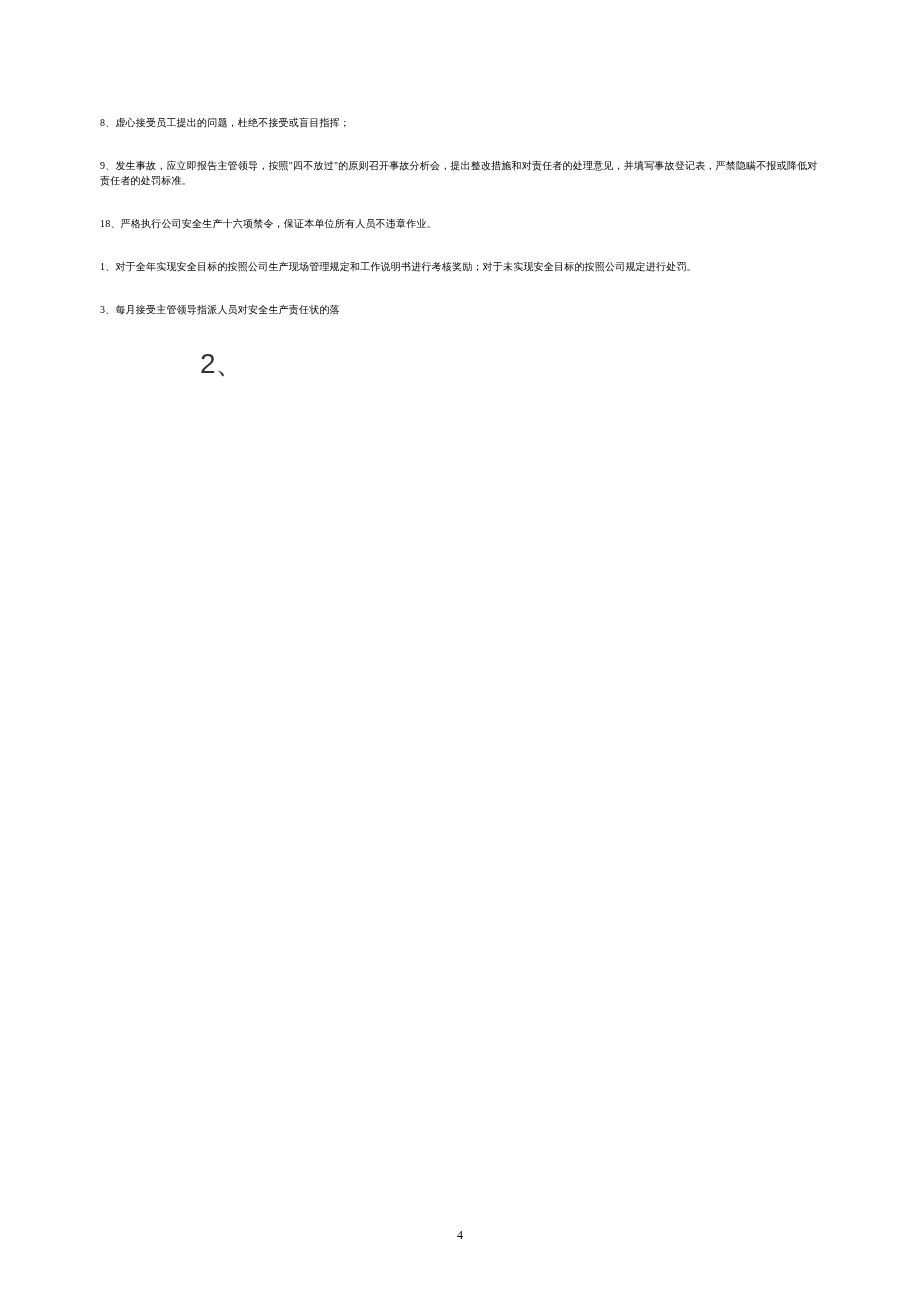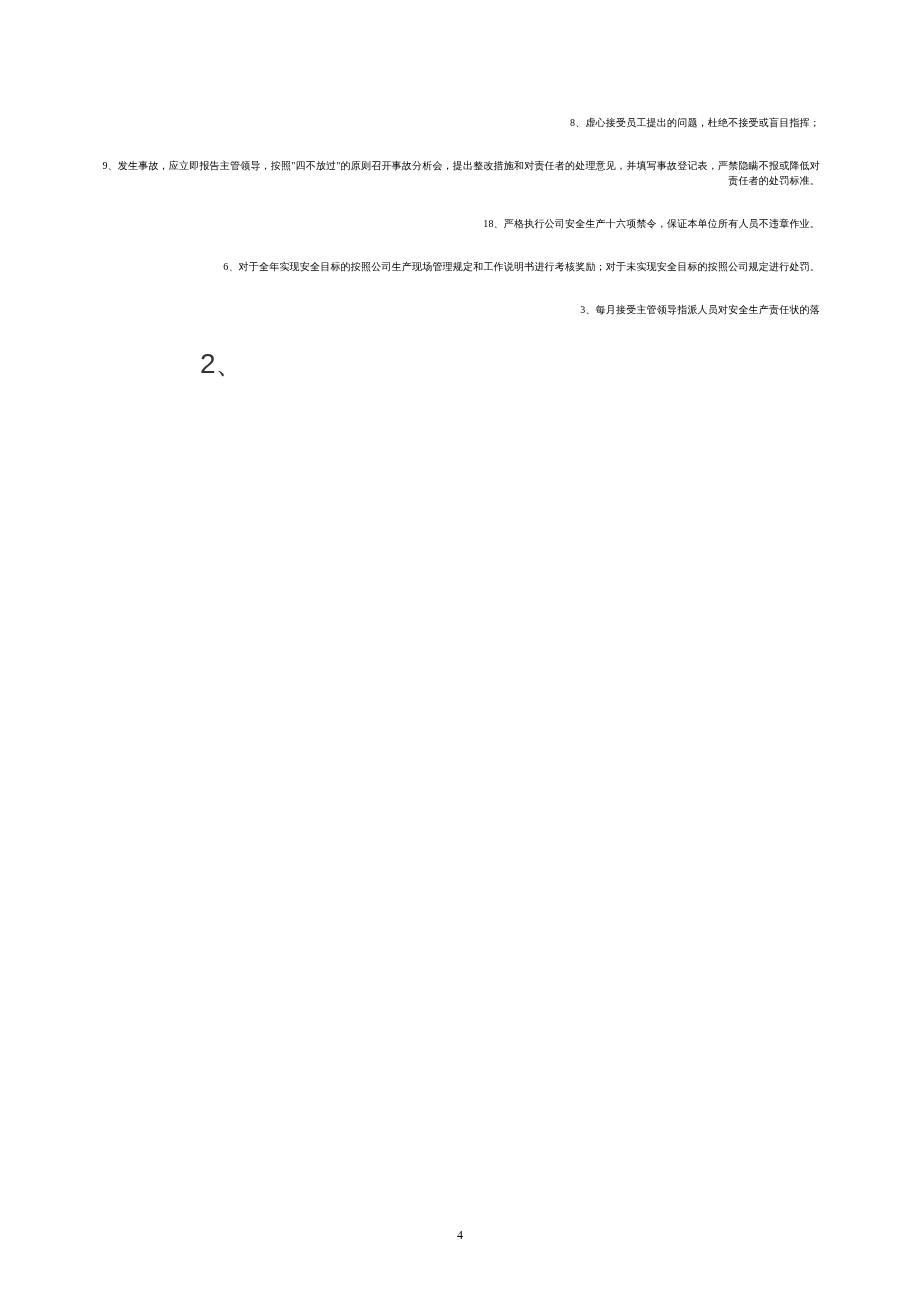--- a/index.html
+++ b/index.html
@@ -16,21 +16,20 @@
     }
     .content {
       padding: 115px 100px 0 100px;
     }
     .para {
       font-size: 10px;
       color: #000000;
       line-height: 1.5;
       margin-bottom: 28px;
       letter-spacing: 0.2px;
-      text-align: right;
     }
     .section-heading {
       font-size: 10px;
       color: #000000;
       margin-bottom: 28px;
       margin-top: 0;
     }
     .large-number {
       font-size: 28px;
       color: #333333;
@@ -50,18 +49,18 @@
       font-family: "Times New Roman", serif;
     }
   </style>
 </head>
 <body>
 
 <div class="content">
   <p class="para">8、虚心接受员工提出的问题，杜绝不接受或盲目指挥；</p>
   <p class="para">9、发生事故，应立即报告主管领导，按照"四不放过"的原则召开事故分析会，提出整改措施和对责任者的处理意见，并填写事故登记表，严禁隐瞒不报或降低对责任者的处罚标准。</p>
   <p class="para">18、严格执行公司安全生产十六项禁令，保证本单位所有人员不违章作业。</p>
-  <p class="para">6、对于全年实现安全目标的按照公司生产现场管理规定和工作说明书进行考核奖励；对于未实现安全目标的按照公司规定进行处罚。</p>
+  <p class="para">1、对于全年实现安全目标的按照公司生产现场管理规定和工作说明书进行考核奖励；对于未实现安全目标的按照公司规定进行处罚。</p>
   <p class="para">3、每月接受主管领导指派人员对安全生产责任状的落</p>
   <div class="large-number">2、</div>
 </div>
 
 <div class="page-number">4</div>
 
 </body></html>

